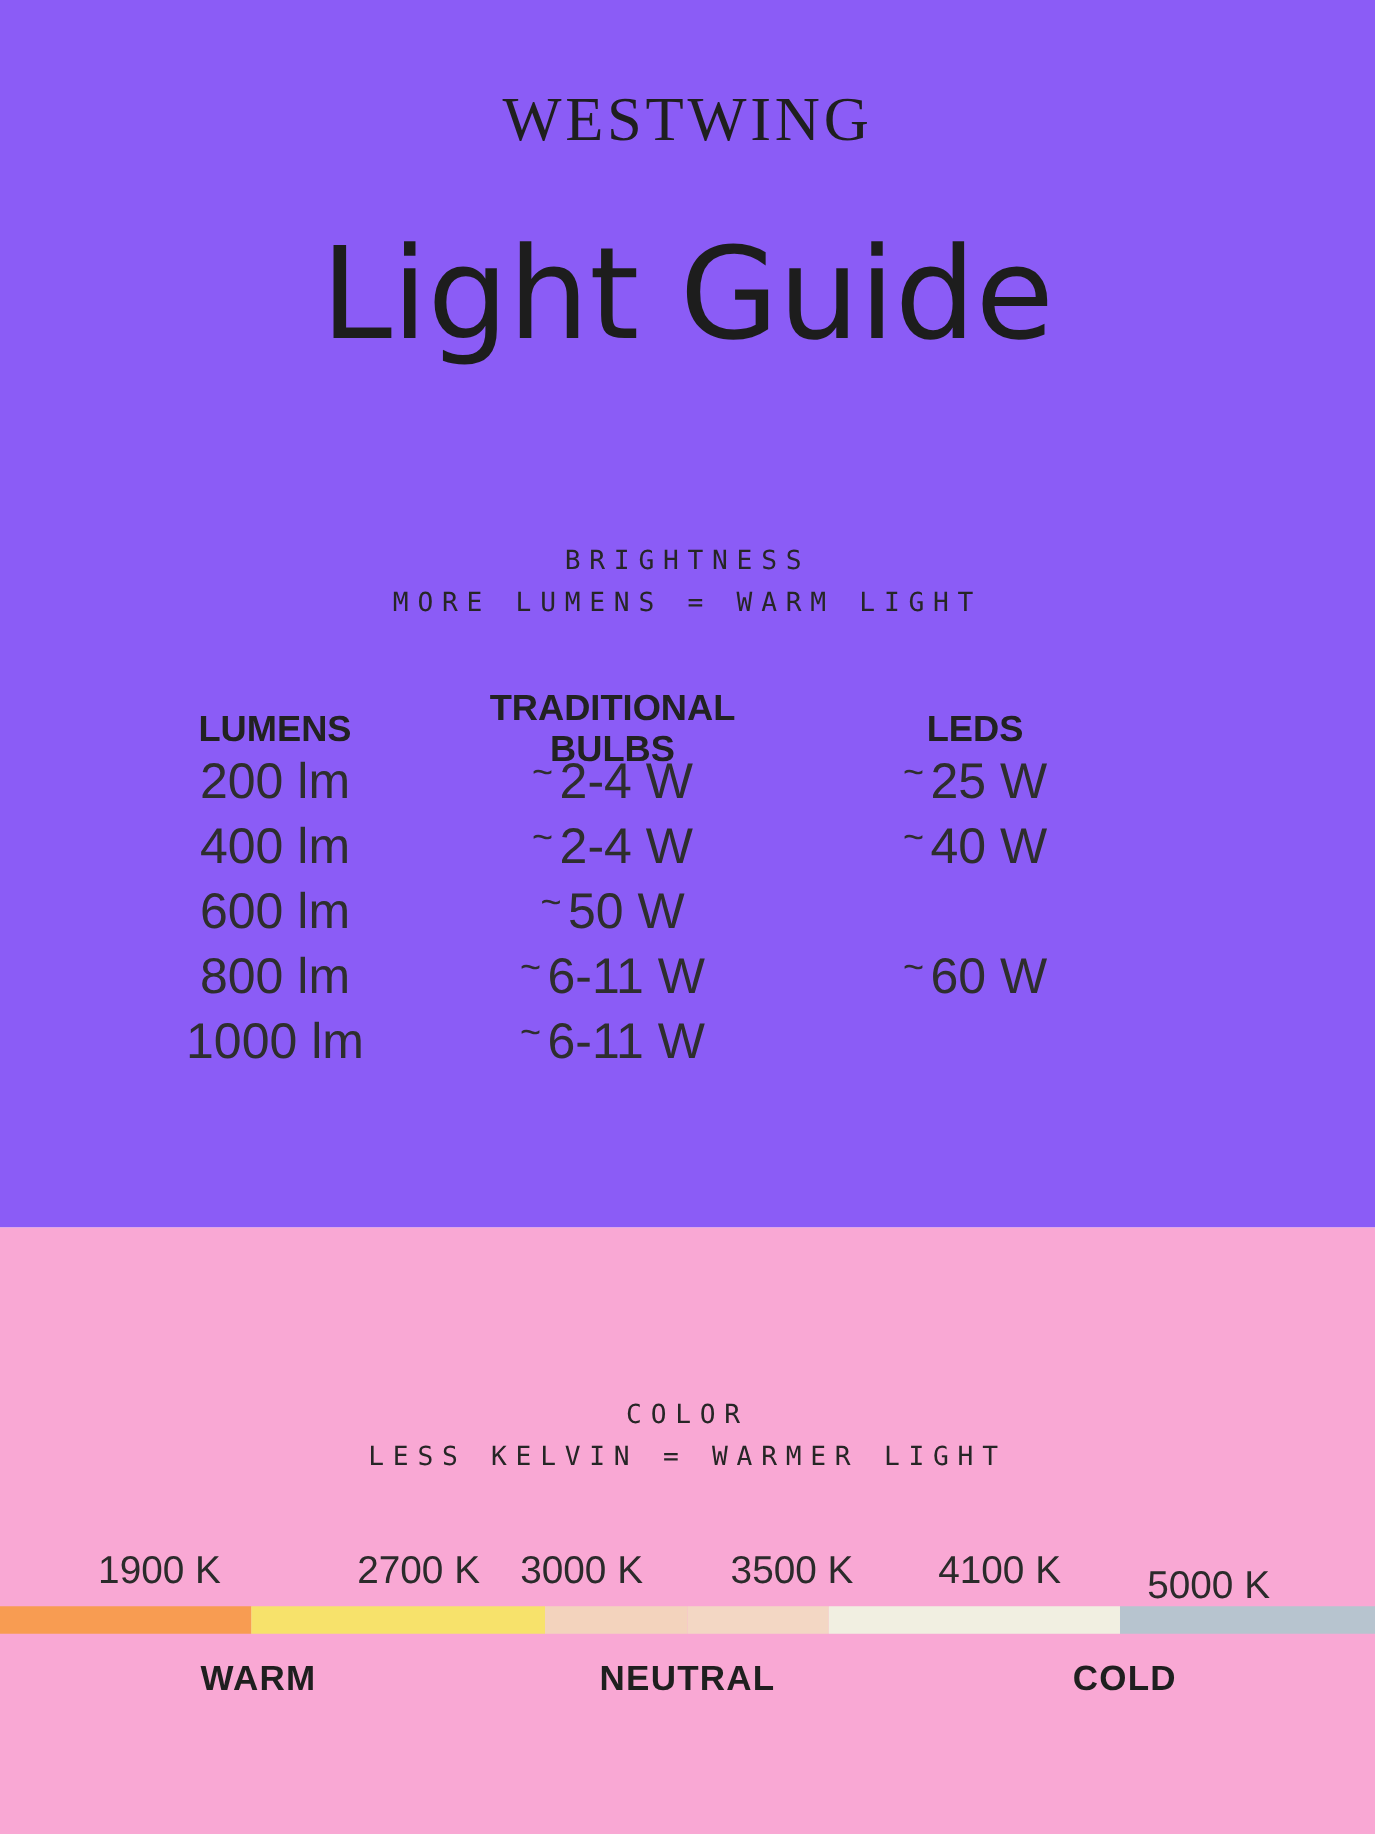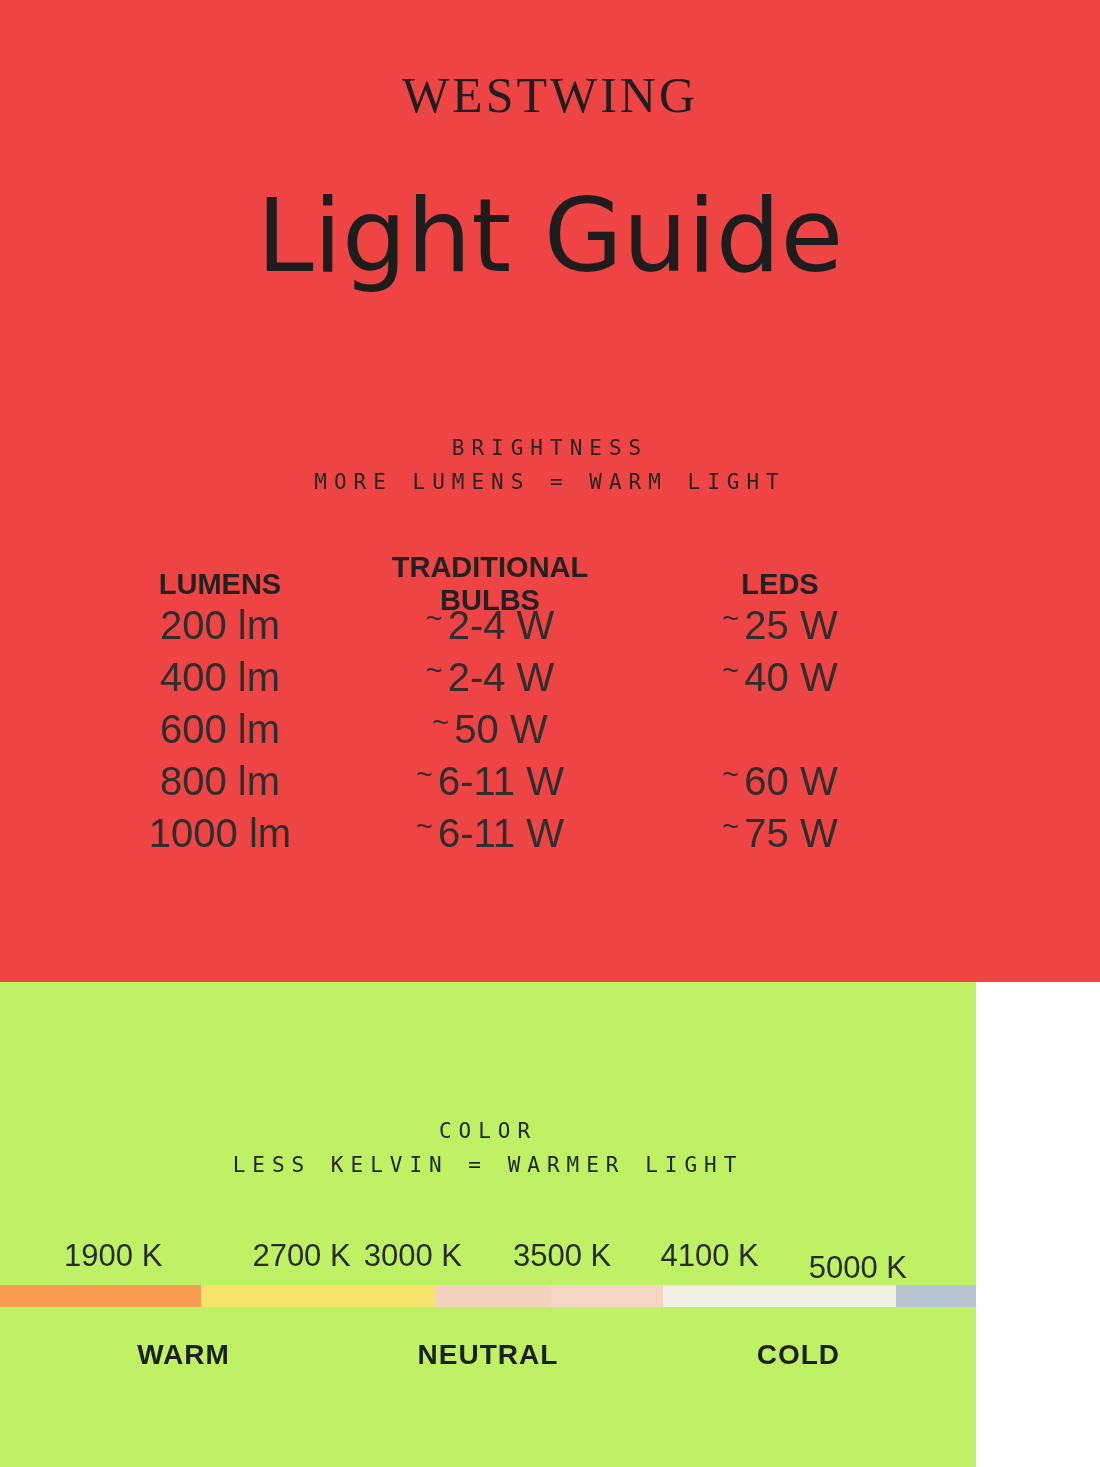--- a/index.html
+++ b/index.html
@@ -9,27 +9,27 @@
   body {
     width: 1100px;
     height: 1467px;
     font-family: "Liberation Sans", sans-serif;
     color: #242424;
     -webkit-font-smoothing: antialiased;
   }
   .top-section {
     width: 1100px;
     height: 982px;
-    background: #ef4444;
+    background: #8b5cf6;
     overflow: hidden;
   }
   .bottom-section {
-    width: 976px;
+    width: 1100px;
     height: 485px;
-    background: #bef264;
+    background: #f9a8d4;
     overflow: hidden;
   }
   .brand {
     margin-top: 70px;
     text-align: center;
     font-family: "Liberation Serif", serif;
     font-size: 50px;
     line-height: 1;
     letter-spacing: 3px;
     color: #1F1F1F;
@@ -122,21 +122,21 @@
   .color-segment { height: 100%; }
 
   .temp-row {
     position: relative;
     margin-top: 16px;
     height: 32px;
   }
   .temp-label {
     position: absolute;
     transform: translateX(-50%);
-    top: 16px;
+    top: 4px;
     font-size: 28px;
     font-weight: 700;
     letter-spacing: 1px;
     color: #1F1F1F;
     white-space: nowrap;
   }
   .w0 { left: 18.8%; }
   .w1 { left: 50%; }
   .w2 { left: 81.8%; }
 </style>
@@ -172,21 +172,20 @@
       <div class="t-cell"><span class="approx">~</span><span>50 W</span></div>
     </div>
     <div class="t-row t-body-row">
       <div class="t-cell">800 lm</div>
       <div class="t-cell"><span class="approx">~</span><span>6-11 W</span></div>
       <div class="t-cell"><span class="approx">~</span><span>60 W</span></div>
     </div>
     <div class="t-row t-body-row">
       <div class="t-cell">1000 lm</div>
       <div class="t-cell"><span class="approx">~</span><span>6-11 W</span></div>
-      <div class="t-cell"><span class="approx">~</span><span>75 W</span></div>
     </div>
   </div>
 </div>
 
 <div class="bottom-section">
   <div class="mono-heading color-heading">COLOR</div>
   <div class="mono-heading mono-sub">LESS KELVIN = WARMER LIGHT</div>
 
   <div class="kelvin-row">
     <span class="kelvin-label k0">1900 K</span>

